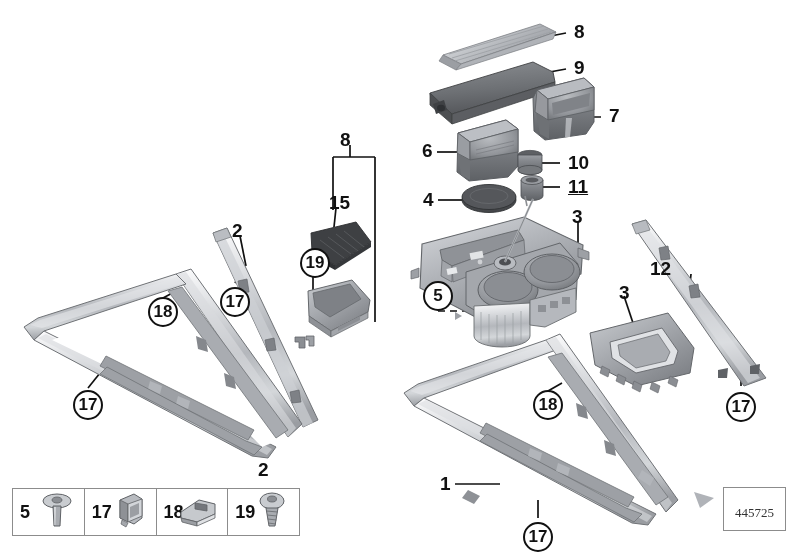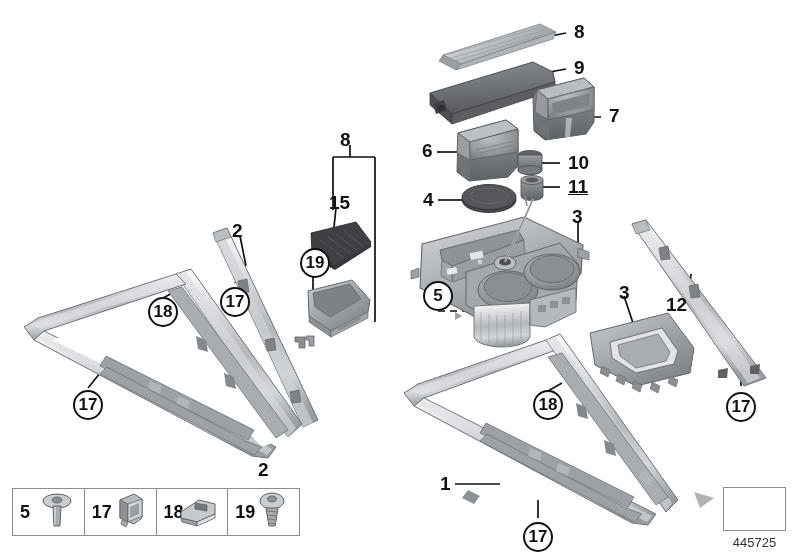--- a/index.html
+++ b/index.html
@@ -93,24 +93,24 @@
     top: 487px;
     width: 63px;
     height: 44px;
     border: 1.4px solid #8c8c8c;
     background: #ffffff;
     box-sizing: border-box;
   }
   .id-label {
     position: absolute;
     left: 723px;
-    top: 535px;
+    top: 505px;
     width: 63px;
     text-align: center;
-    font-family: Liberation Sans, sans-serif;
+    font-family: Liberation Serif, serif;
     font-size: 13px;
     color: #333333;
     user-select: none;
   }
 </style>
 </head>
 <body>
 
 <div id="stage">
 
@@ -440,21 +440,21 @@
   <div class="callout-num" style="left:258px;top:460px;">2</div>
   <div class="callout-num" style="left:572px;top:207px;">3</div>
   <div class="callout-num" style="left:423px;top:190px;">4</div>
   <div class="callout-circ" style="left:423px;top:281px;">5</div>
   <div class="callout-num" style="left:422px;top:141px;">6</div>
   <div class="callout-num" style="left:609px;top:106px;">7</div>
   <div class="callout-num" style="left:574px;top:22px;">8</div>
   <div class="callout-num" style="left:574px;top:58px;">9</div>
   <div class="callout-num" style="left:568px;top:153px;">10</div>
   <div class="callout-num" style="left:568px;top:177px;text-decoration:underline;">11</div>
-  <div class="callout-num" style="left:666px;top:259px;margin-top:36px;">12</div>
+  <div class="callout-num" style="left:650px;top:259px;">12</div>
   <div class="callout-num" style="left:232px;top:221px;">2</div>
   <div class="callout-num" style="left:340px;top:130px;">8</div>
   <div class="callout-num" style="left:329px;top:193px;text-align:center;">15</div>
   <div class="callout-num" style="left:619px;top:283px;">3</div>
   <div class="callout-circ" style="left:73px;top:390px;">17</div>
   <div class="callout-circ" style="left:220px;top:287px;">17</div>
   <div class="callout-circ" style="left:726px;top:392px;">17</div>
   <div class="callout-circ" style="left:523px;top:522px;">17</div>
   <div class="callout-circ" style="left:148px;top:297px;">18</div>
   <div class="callout-circ" style="left:533px;top:390px;">18</div>

